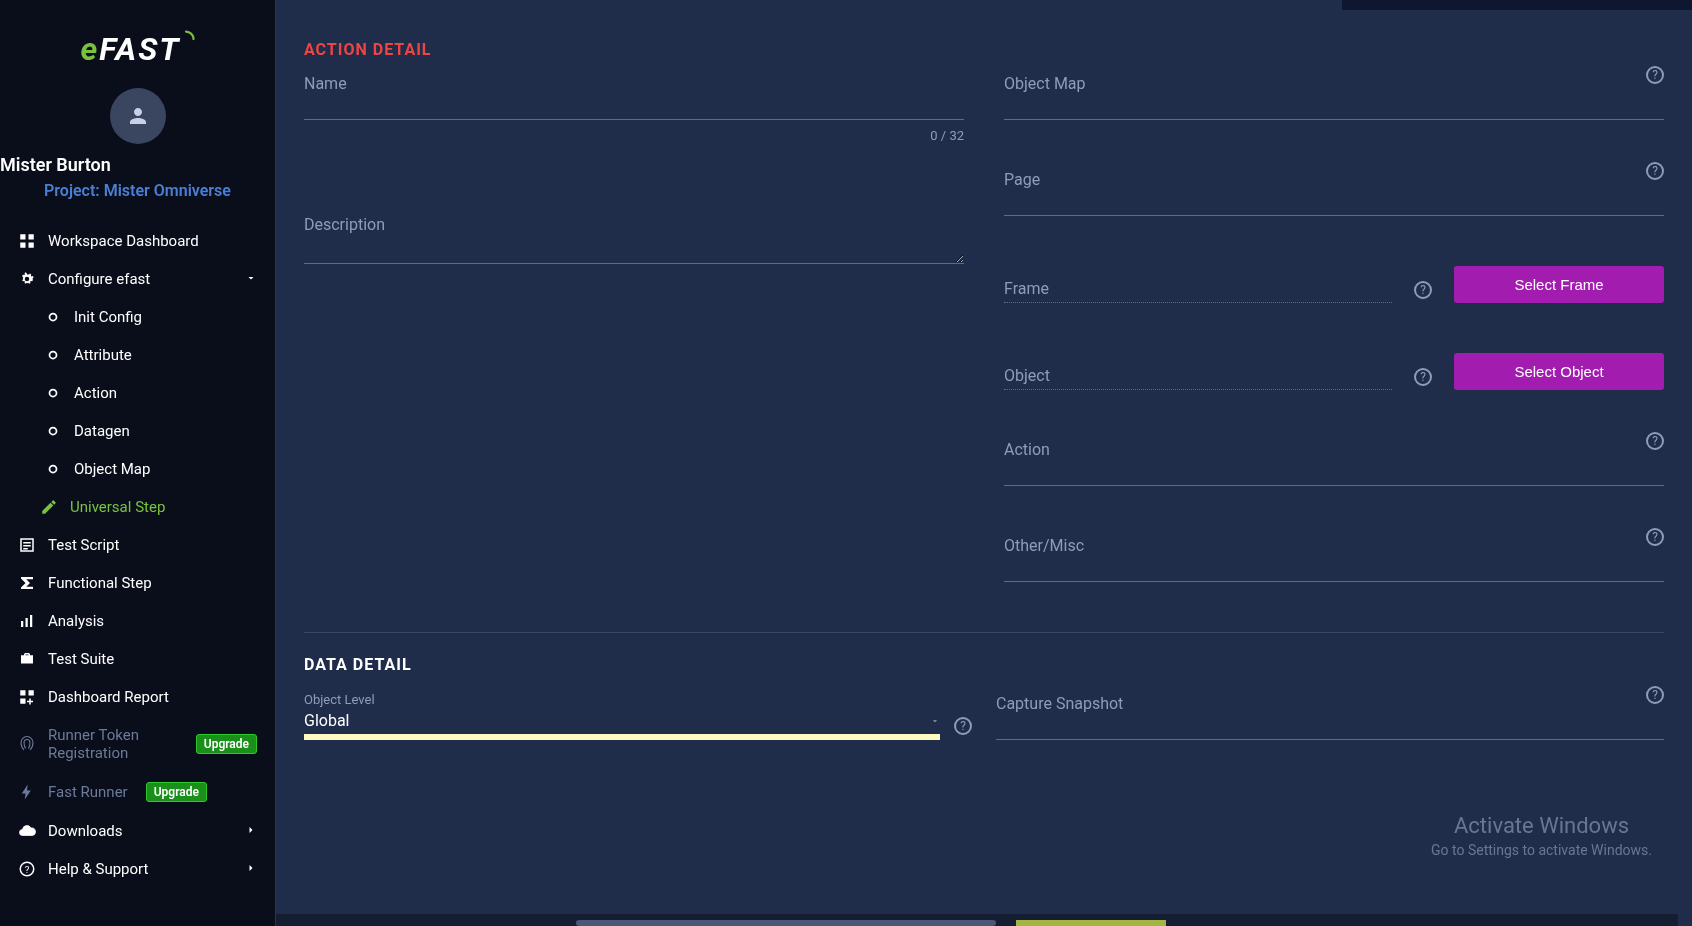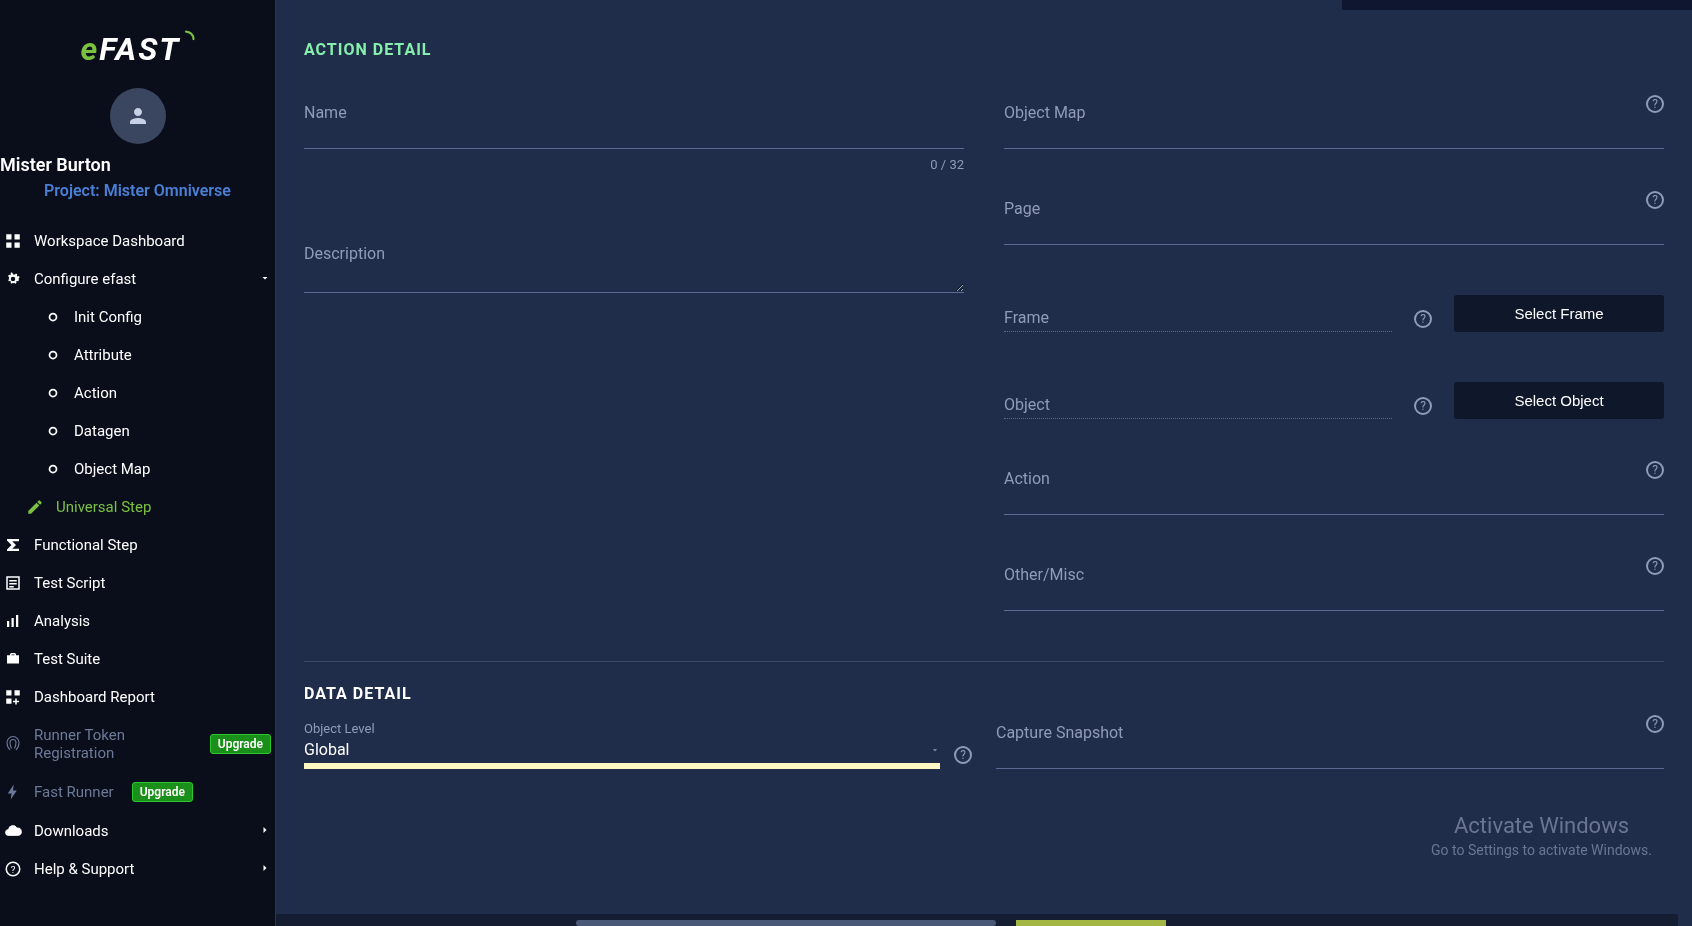--- a/index.html
+++ b/index.html
@@ -45,21 +45,21 @@
     display: flex; align-items: center; justify-content: center;
   }
   .avatar svg { width: 24px; height: 24px; fill: #c7d0e5; }
   .username { text-align: left; font-size: 18px; font-weight: 600; margin-bottom: 6px; }
   .project-line { text-align: center; color: #4a7fd6; font-size: 16px; font-weight: 600; margin-bottom: 22px; }
 
   .nav { flex: 1; overflow-y: auto; }
   .nav-item {
     display: flex;
     align-items: center;
-    padding: 10px 4px;
+    padding: 10px 18px;
     font-size: 15px;
     color: #ffffff;
     cursor: pointer;
     gap: 12px;
   }
   .nav-item.sub { padding-left: 44px; font-size: 15px; }
   .nav-item.active { color: #7ac142; margin-left: 22px; }
   .nav-icon { width: 18px; height: 18px; display: inline-flex; align-items: center; justify-content: center; flex-shrink: 0; }
   .nav-icon svg { width: 18px; height: 18px; fill: currentColor; }
   .nav-item.sub .nav-icon svg { width: 14px; height: 14px; }
@@ -99,22 +99,22 @@
     gap: 20px;
     padding-right: 30px;
   }
 
   .content {
     padding: 40px 28px 20px 28px;
   }
   .section-title {
     font-size: 16px;
     letter-spacing: 1px;
-    color: #86efac;
-    margin-bottom: 44px;
+    color: #ef4444;
+    margin-bottom: 15px;
   }
   .form-grid {
     display: grid;
     grid-template-columns: 1fr 1fr;
     column-gap: 40px;
     row-gap: 52px;
   }
   .col-left { display: flex; flex-direction: column; gap: 72px; }
   .col-right { display: flex; flex-direction: column; gap: 50px; }
 
@@ -178,21 +178,21 @@
   }
 
   .row-with-button {
     display: flex;
     align-items: flex-end;
     gap: 22px;
   }
   .row-with-button .field { flex: 1; }
   .row-with-button .help-icon { position: static; margin-bottom: 4px; }
   .select-button {
-    background: #0f172a;
+    background: #a21caf;
     border: none;
     color: #ffffff;
     font-size: 15px;
     padding: 10px 40px;
     border-radius: 3px;
     cursor: pointer;
     min-width: 210px;
   }
 
   .divider {
@@ -362,35 +362,35 @@
       <span class="nav-icon">
           <svg viewBox="0 0 24 24">
             <path d="M3 17.25V21h3.75L17.8 9.94l-3.75-3.75L3 17.25zM20.7 7.04a1 1 0 000-1.41l-2.34-2.34a1 1 0 00-1.41 0L15 5.25l3.75 3.75 1.95-1.96z"></path>
           </svg>
         </span>
       <span>Universal Step</span>
     </div>
     <div class="nav-item">
       <span class="nav-icon">
           <svg viewBox="0 0 24 24">
-            <path d="M4 4h16v3h-9l5 5-5 5h9v3H4v-2l6-6-6-6z"></path>
-          </svg>
-        </span>
-      <span>Functional Step</span>
-    </div>
-    <div class="nav-item">
-      <span class="nav-icon">
-          <svg viewBox="0 0 24 24">
             <rect x="4" y="4" width="16" height="16" fill="none" stroke="#fff" stroke-width="2"></rect>
             <line x1="7" y1="9" x2="17" y2="9" stroke="#fff" stroke-width="2"></line>
             <line x1="7" y1="13" x2="17" y2="13" stroke="#fff" stroke-width="2"></line>
             <line x1="7" y1="17" x2="13" y2="17" stroke="#fff" stroke-width="2"></line>
           </svg>
         </span>
       <span>Test Script</span>
+    </div>
+    <div class="nav-item">
+      <span class="nav-icon">
+          <svg viewBox="0 0 24 24">
+            <path d="M4 4h16v3h-9l5 5-5 5h9v3H4v-2l6-6-6-6z"></path>
+          </svg>
+        </span>
+      <span>Functional Step</span>
     </div>
     <div class="nav-item">
       <span class="nav-icon">
           <svg viewBox="0 0 24 24">
             <rect x="4" y="12" width="3" height="8"></rect>
             <rect x="10" y="8" width="3" height="12"></rect>
             <rect x="16" y="4" width="3" height="16"></rect>
           </svg>
         </span>
       <span>Analysis</span>

